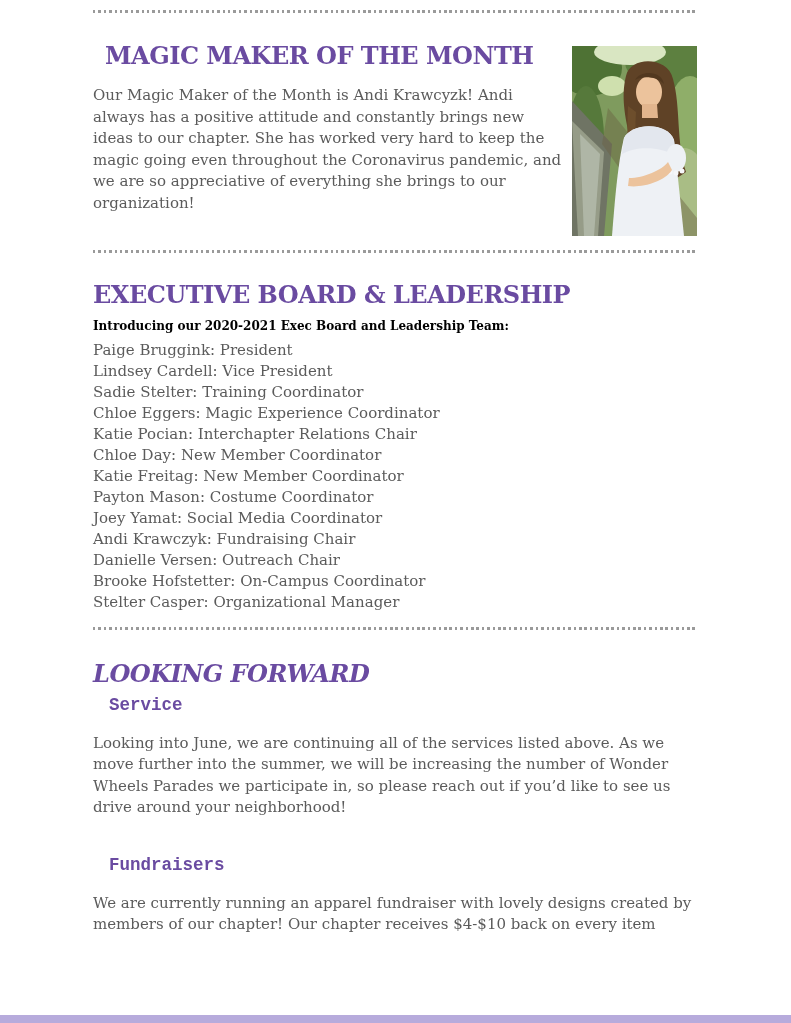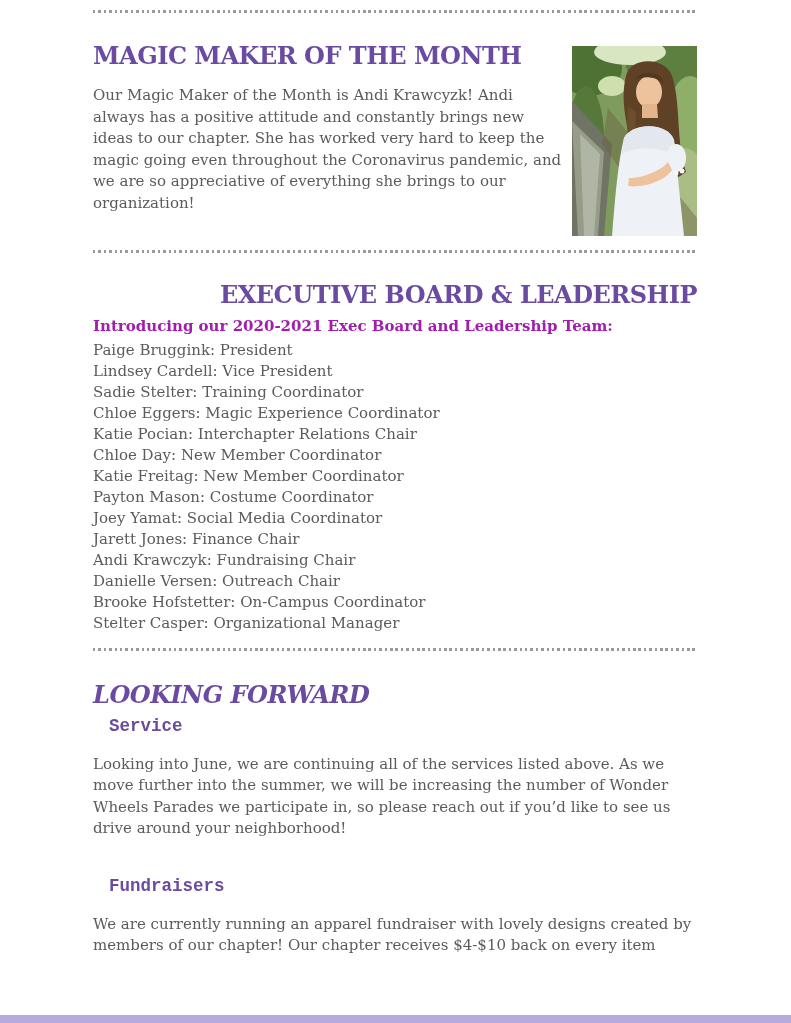--- a/index.html
+++ b/index.html
@@ -25,24 +25,24 @@
     letter-spacing: -0.5px;
     color: #6a4ba1;
   }
   .body-text {
     font-size: 15px;
     line-height: 21.5px;
     color: #5b5b5b;
     margin: 0;
   }
   .intro-bold {
-    font-size: 15px;
+    font-size: 12px;
     line-height: 21.5px;
     font-weight: 700;
-    color: #a21caf;
+    color: #000000;
     margin: 7px 0 0 0;
   }
   .subhead {
     margin: 16px;
     font-family: Liberation Mono, monospace;
     font-weight: 700;
     font-size: 17.5px;
     line-height: 24px;
     color: #6a4ba1;
   }
@@ -82,21 +82,21 @@
 </style>
 </head>
 <body>
 
 <div class="page">
 
   <div class="divider"></div>
 
   <div class="mm-row">
     <div class="mm-text">
-      <h1 class="section-title" style="color: rgb(106, 75, 161);">MAGIC MAKER OF THE MONTH</h1>
+      <h1 class="section-title" style="color: rgb(106, 75, 161); margin-left: 12px;">MAGIC MAKER OF THE MONTH</h1>
       <p class="body-text">Our Magic Maker of the Month is Andi Krawcyzk! Andi always has a positive attitude and constantly brings new ideas to our chapter. She has worked very hard to keep the magic going even throughout the Coronavirus pandemic, and we are so appreciative of everything she brings to our organization!</p>
     </div>
     <div class="mm-photo">
       <svg width="125" height="190" viewBox="0 0 125 190" aria-hidden="true">
 
         <rect width="125" height="190" fill="#7f9b5e"></rect>
         <ellipse cx="18" cy="22" rx="32" ry="28" fill="#4e7234"></ellipse>
         <ellipse cx="95" cy="16" rx="42" ry="26" fill="#5d8040"></ellipse>
         <ellipse cx="118" cy="72" rx="22" ry="42" fill="#8fae69"></ellipse>
         <ellipse cx="14" cy="92" rx="18" ry="52" fill="#56793b"></ellipse>
@@ -125,33 +125,32 @@
         <circle cx="110" cy="125" r="2.5" fill="#f6f7fa"></circle>
 
         <path d="M100,124 C92,136 70,142 56,140 L57,132 C72,132 90,124 96,116 Z" fill="#ecc39c"></path>
       </svg>
     </div>
   </div>
 
   <div class="divider divider-2"></div>
 
   <div class="exec-section">
-    <h1 class="section-title" style="color: rgb(106, 75, 161); text-align: right;">EXECUTIVE BOARD &amp; LEADERSHIP</h1>
+    <h1 class="section-title" style="color: rgb(106, 75, 161);">EXECUTIVE BOARD &amp; LEADERSHIP</h1>
     <p class="intro-bold">Introducing our 2020-2021 Exec Board and Leadership Team:</p>
     <div class="exec-list">
         <div class="list-line">Paige Bruggink: President</div>
         <div class="list-line">Lindsey Cardell: Vice President</div>
         <div class="list-line">Sadie Stelter: Training Coordinator</div>
         <div class="list-line">Chloe Eggers: Magic Experience Coordinator</div>
         <div class="list-line">Katie Pocian: Interchapter Relations Chair</div>
         <div class="list-line">Chloe Day: New Member Coordinator</div>
         <div class="list-line">Katie Freitag: New Member Coordinator</div>
         <div class="list-line">Payton Mason: Costume Coordinator</div>
         <div class="list-line">Joey Yamat: Social Media Coordinator</div>
-        <div class="list-line">Jarett Jones: Finance Chair</div>
         <div class="list-line">Andi Krawczyk: Fundraising Chair</div>
         <div class="list-line">Danielle Versen: Outreach Chair</div>
         <div class="list-line">Brooke Hofstetter: On-Campus Coordinator</div>
         <div class="list-line">Stelter Casper: Organizational Manager</div>
       </div>
   </div>
 
   <div class="divider divider-3"></div>
 
   <div class="lf-section">

